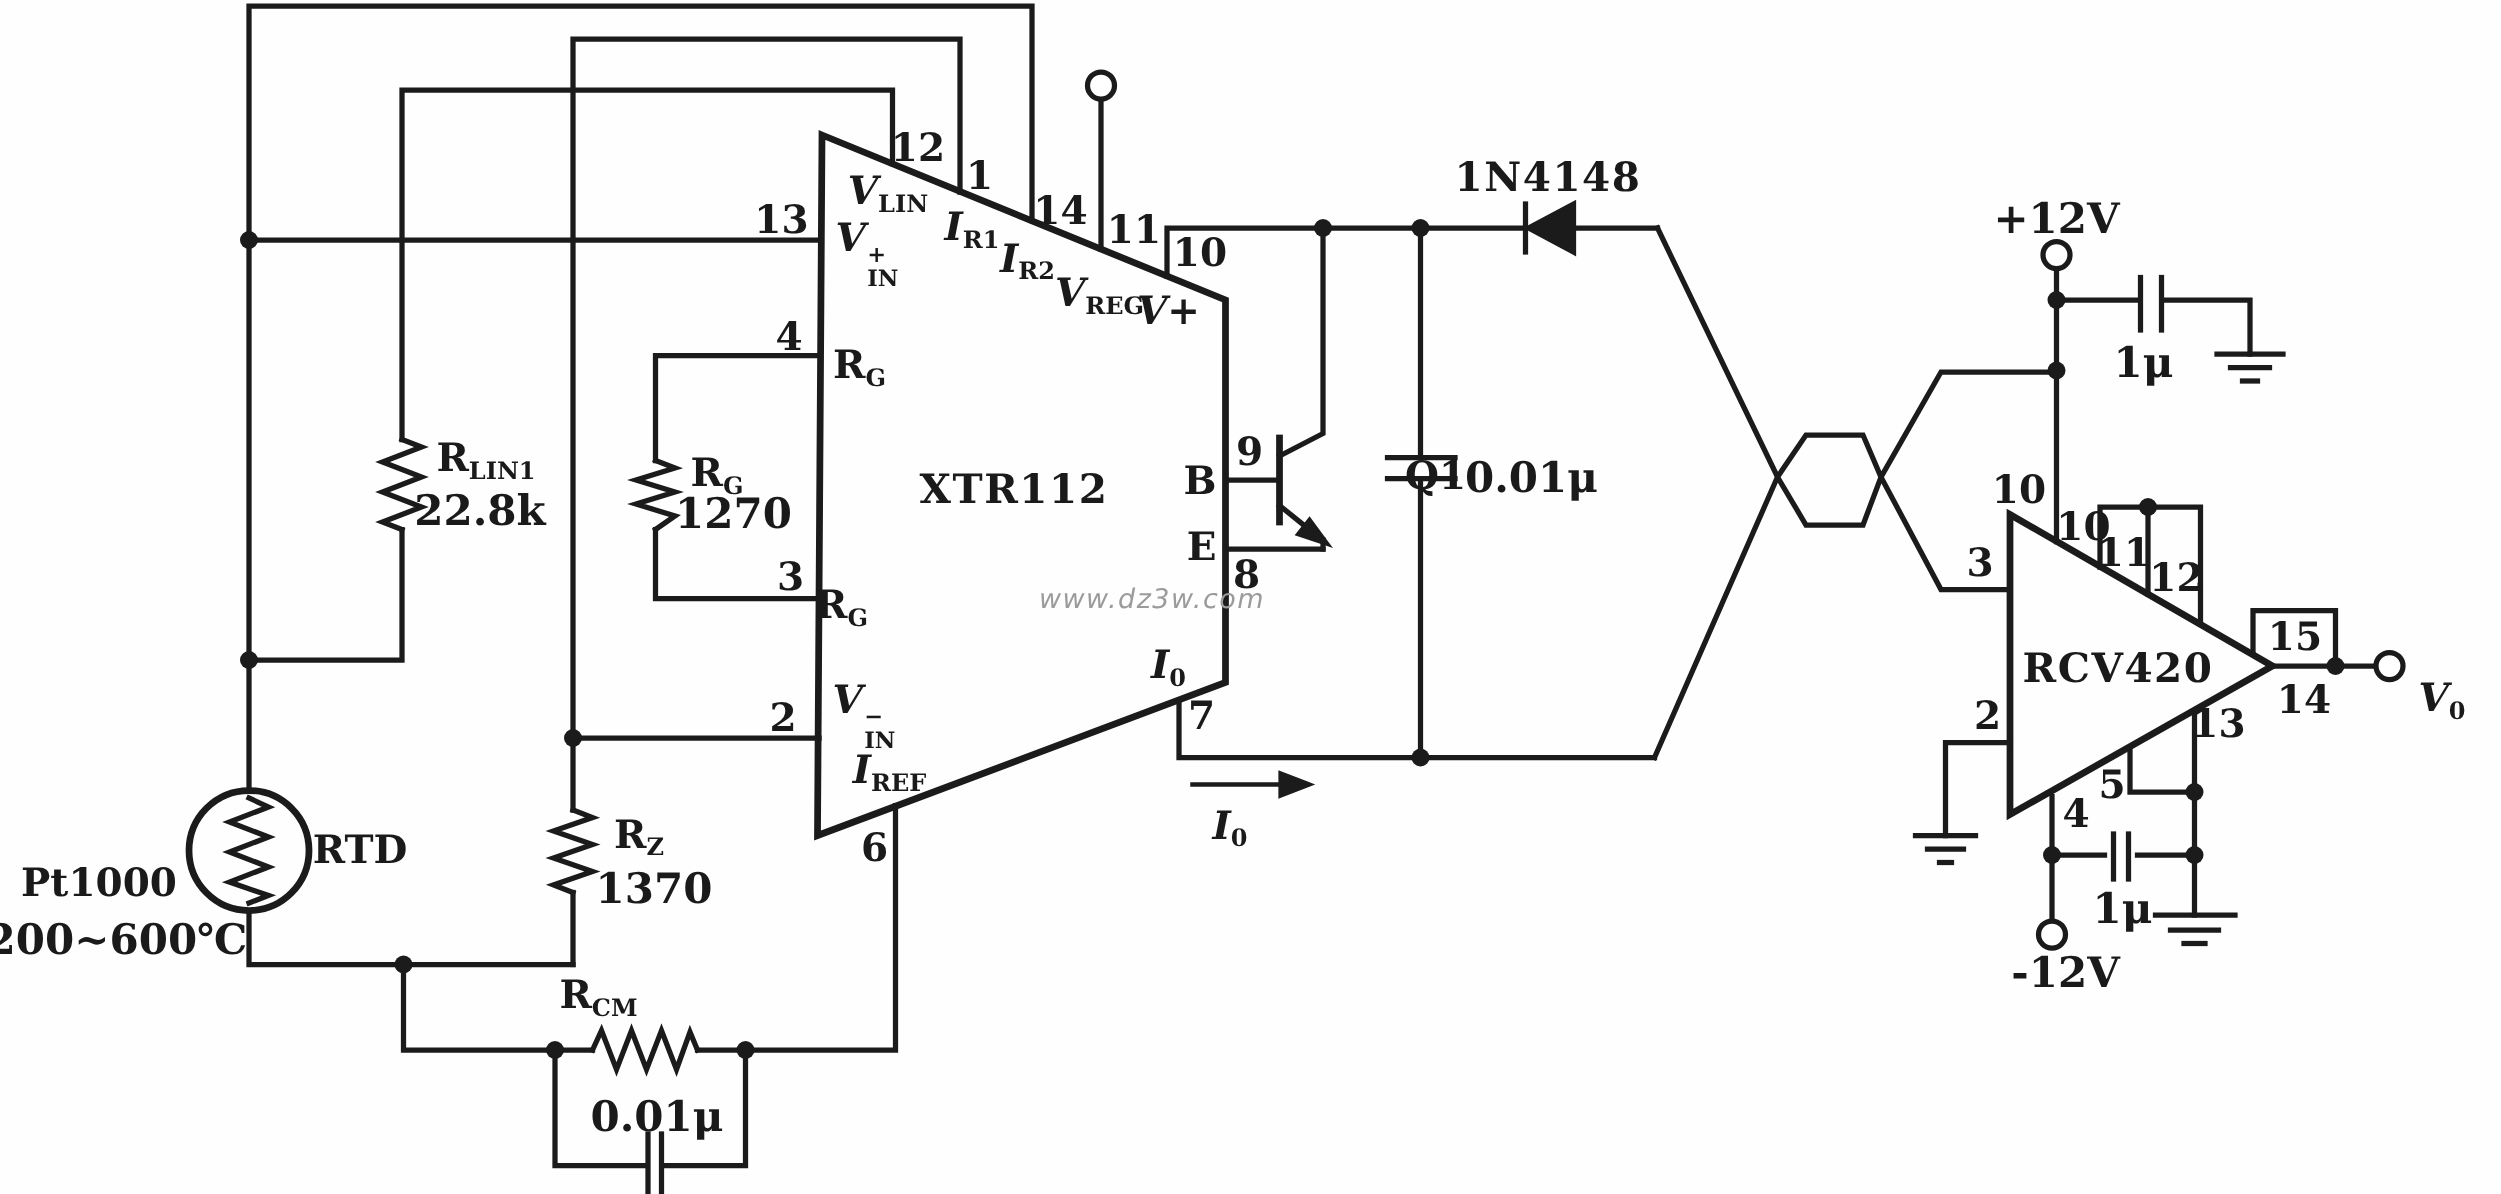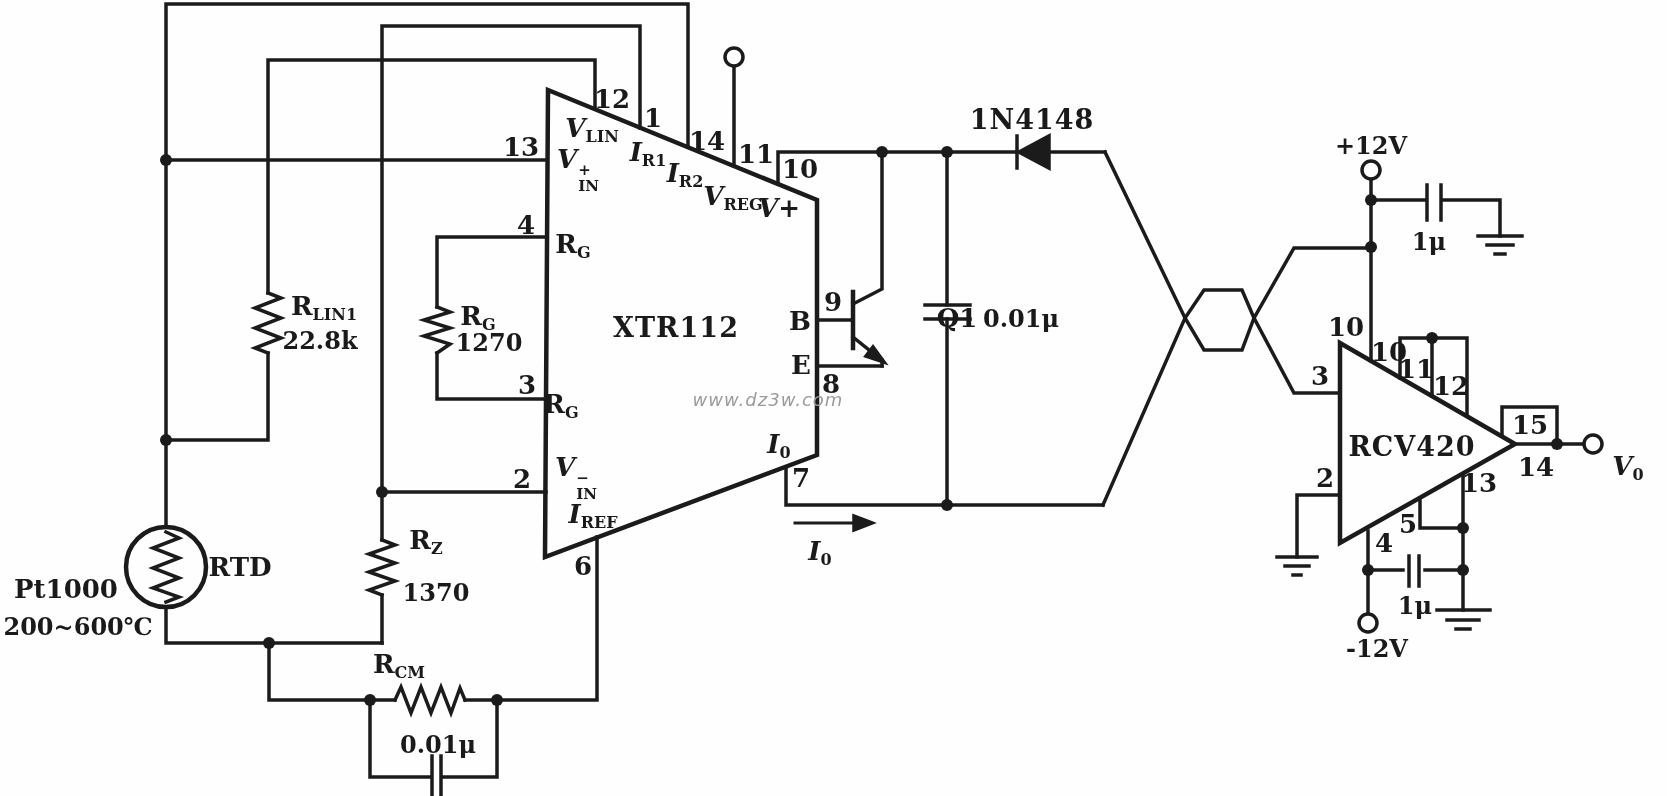--- a/index.html
+++ b/index.html
@@ -2,21 +2,21 @@
 <html><head>
 <meta charset="utf-8">
 <style>
   html,body{margin:0;padding:0;background:#ffffff;}
   #stage{position:relative;width:1667px;height:796px;background:#fefefe;overflow:hidden;
          font-family:"DejaVu Serif",serif;color:#1a1a1a;}
   svg{position:absolute;left:0;top:0;}
   .lbl{position:absolute;transform:translate(-50%,-50%);white-space:nowrap;
        font-weight:bold;line-height:1;}
   .num{font-size:26px;}
-  .val{font-size:24px;}
+  .val{font-size:28px;}
   .part{font-size:27px;letter-spacing:1px;}
   .ref{font-size:26px;}
   .pinname{font-size:26px;}
   .it{font-style:italic;}
   .lbl sub{font-size:16px;font-weight:bold;vertical-align:-5px;line-height:0;}
   .stk{display:inline-flex;flex-direction:column;align-items:flex-start;
        font-size:15px;line-height:1;vertical-align:-7px;margin-left:1px;}
   .stk .s-sup{margin-bottom:1px;}
   .watermark{font-family:"DejaVu Sans",sans-serif;font-style:italic;font-weight:normal;
        color:#9b9b9b;font-size:18px;letter-spacing:1px;text-align:center;}
@@ -196,21 +196,21 @@
 <div class="lbl ref" style="left:240px;top:567px">RTD</div>
 <div class="lbl ref" style="left:66px;top:589px">Pt1000</div>
 <div class="lbl val" style="left:78px;top:627px">200~600℃</div>
 
 <div class="lbl ref" style="left:324px;top:306px"><span>R</span><sub>LIN1</sub></div>
 <div class="lbl val" style="left:320px;top:341px">22.8k</div>
 
 <div class="lbl ref" style="left:478px;top:316px"><span>R</span><sub>G</sub></div>
 <div class="lbl val" style="left:489px;top:343px">1270</div>
 
-<div class="lbl ref" style="left:426px;top:540px"><span>R</span><sub>Z</sub></div>
+<div class="lbl ref" style="left:426px;top:557px"><span>R</span><sub>Z</sub></div>
 <div class="lbl val" style="left:436px;top:593px">1370</div>
 
 <div class="lbl ref" style="left:399px;top:664px"><span>R</span><sub>CM</sub></div>
 <div class="lbl val" style="left:438px;top:745px">0.01μ</div>
 
 <div class="lbl num" style="left:521px;top:147px">13</div>
 <div class="lbl pinname" style="left:578px;top:170px"><span class="it">V</span><span class="stk">
         <span class="s-sup">+</span>
         <span class="s-sub">IN</span>
       </span></div>

